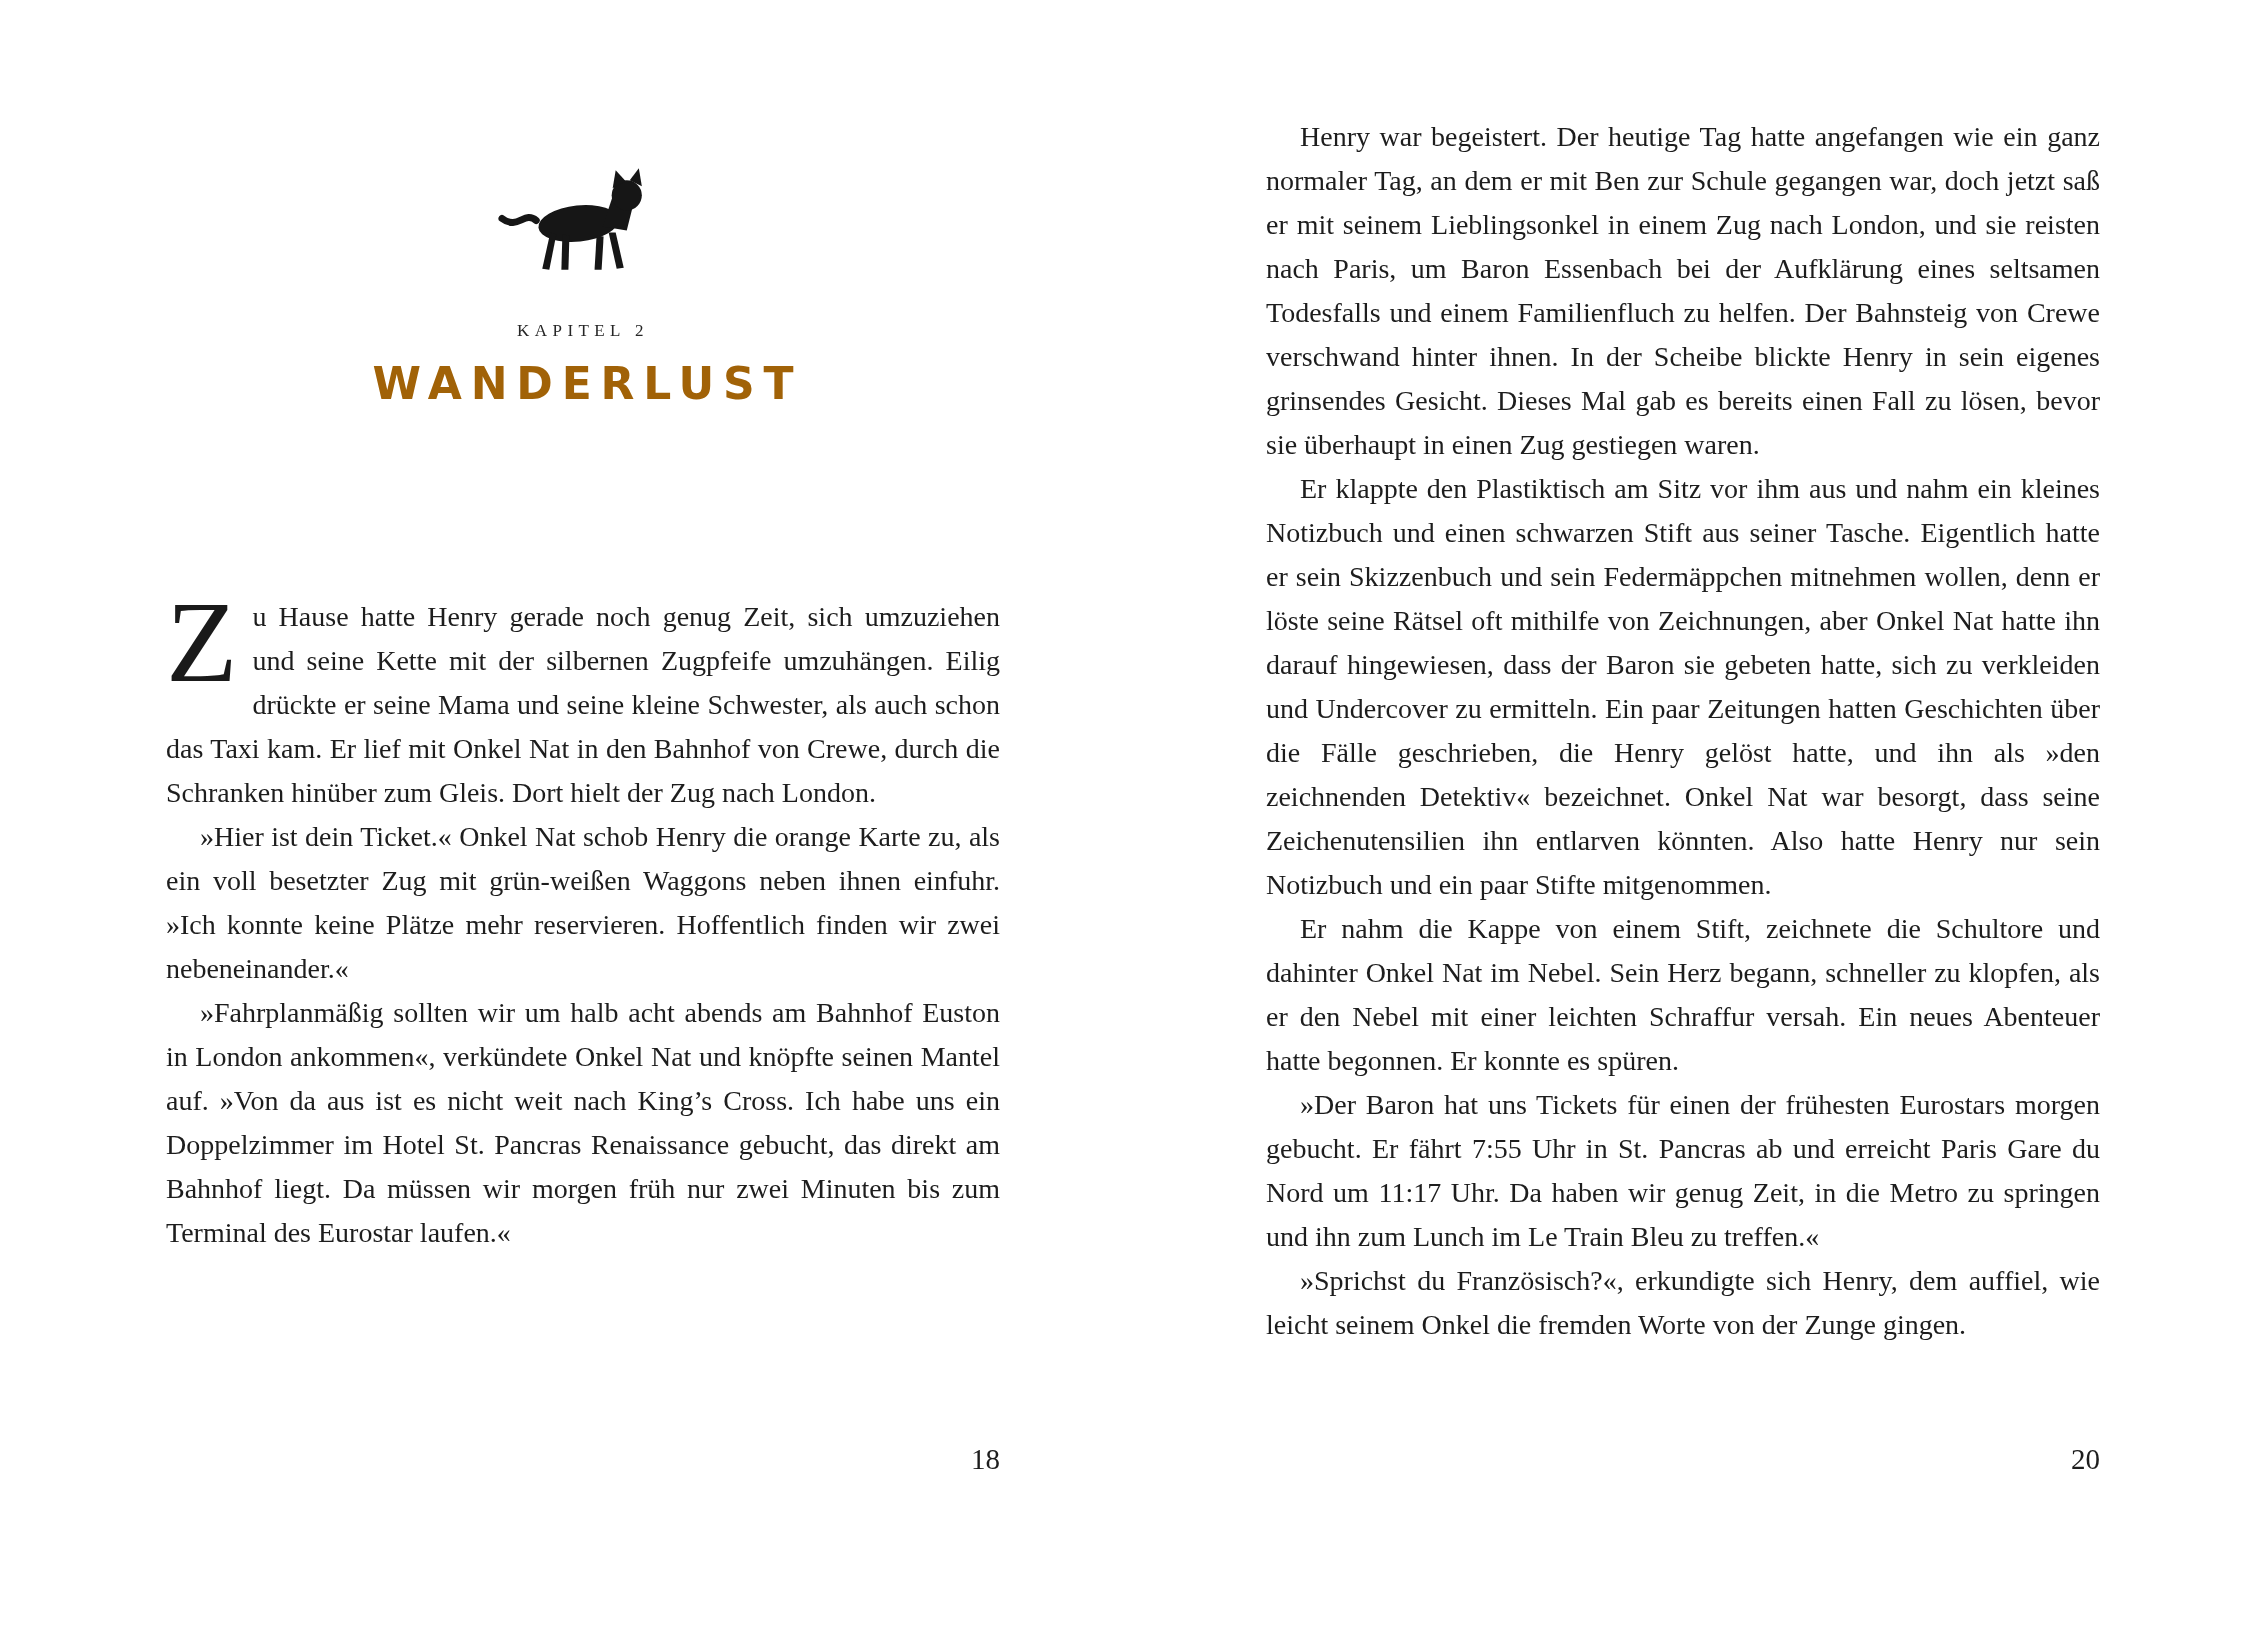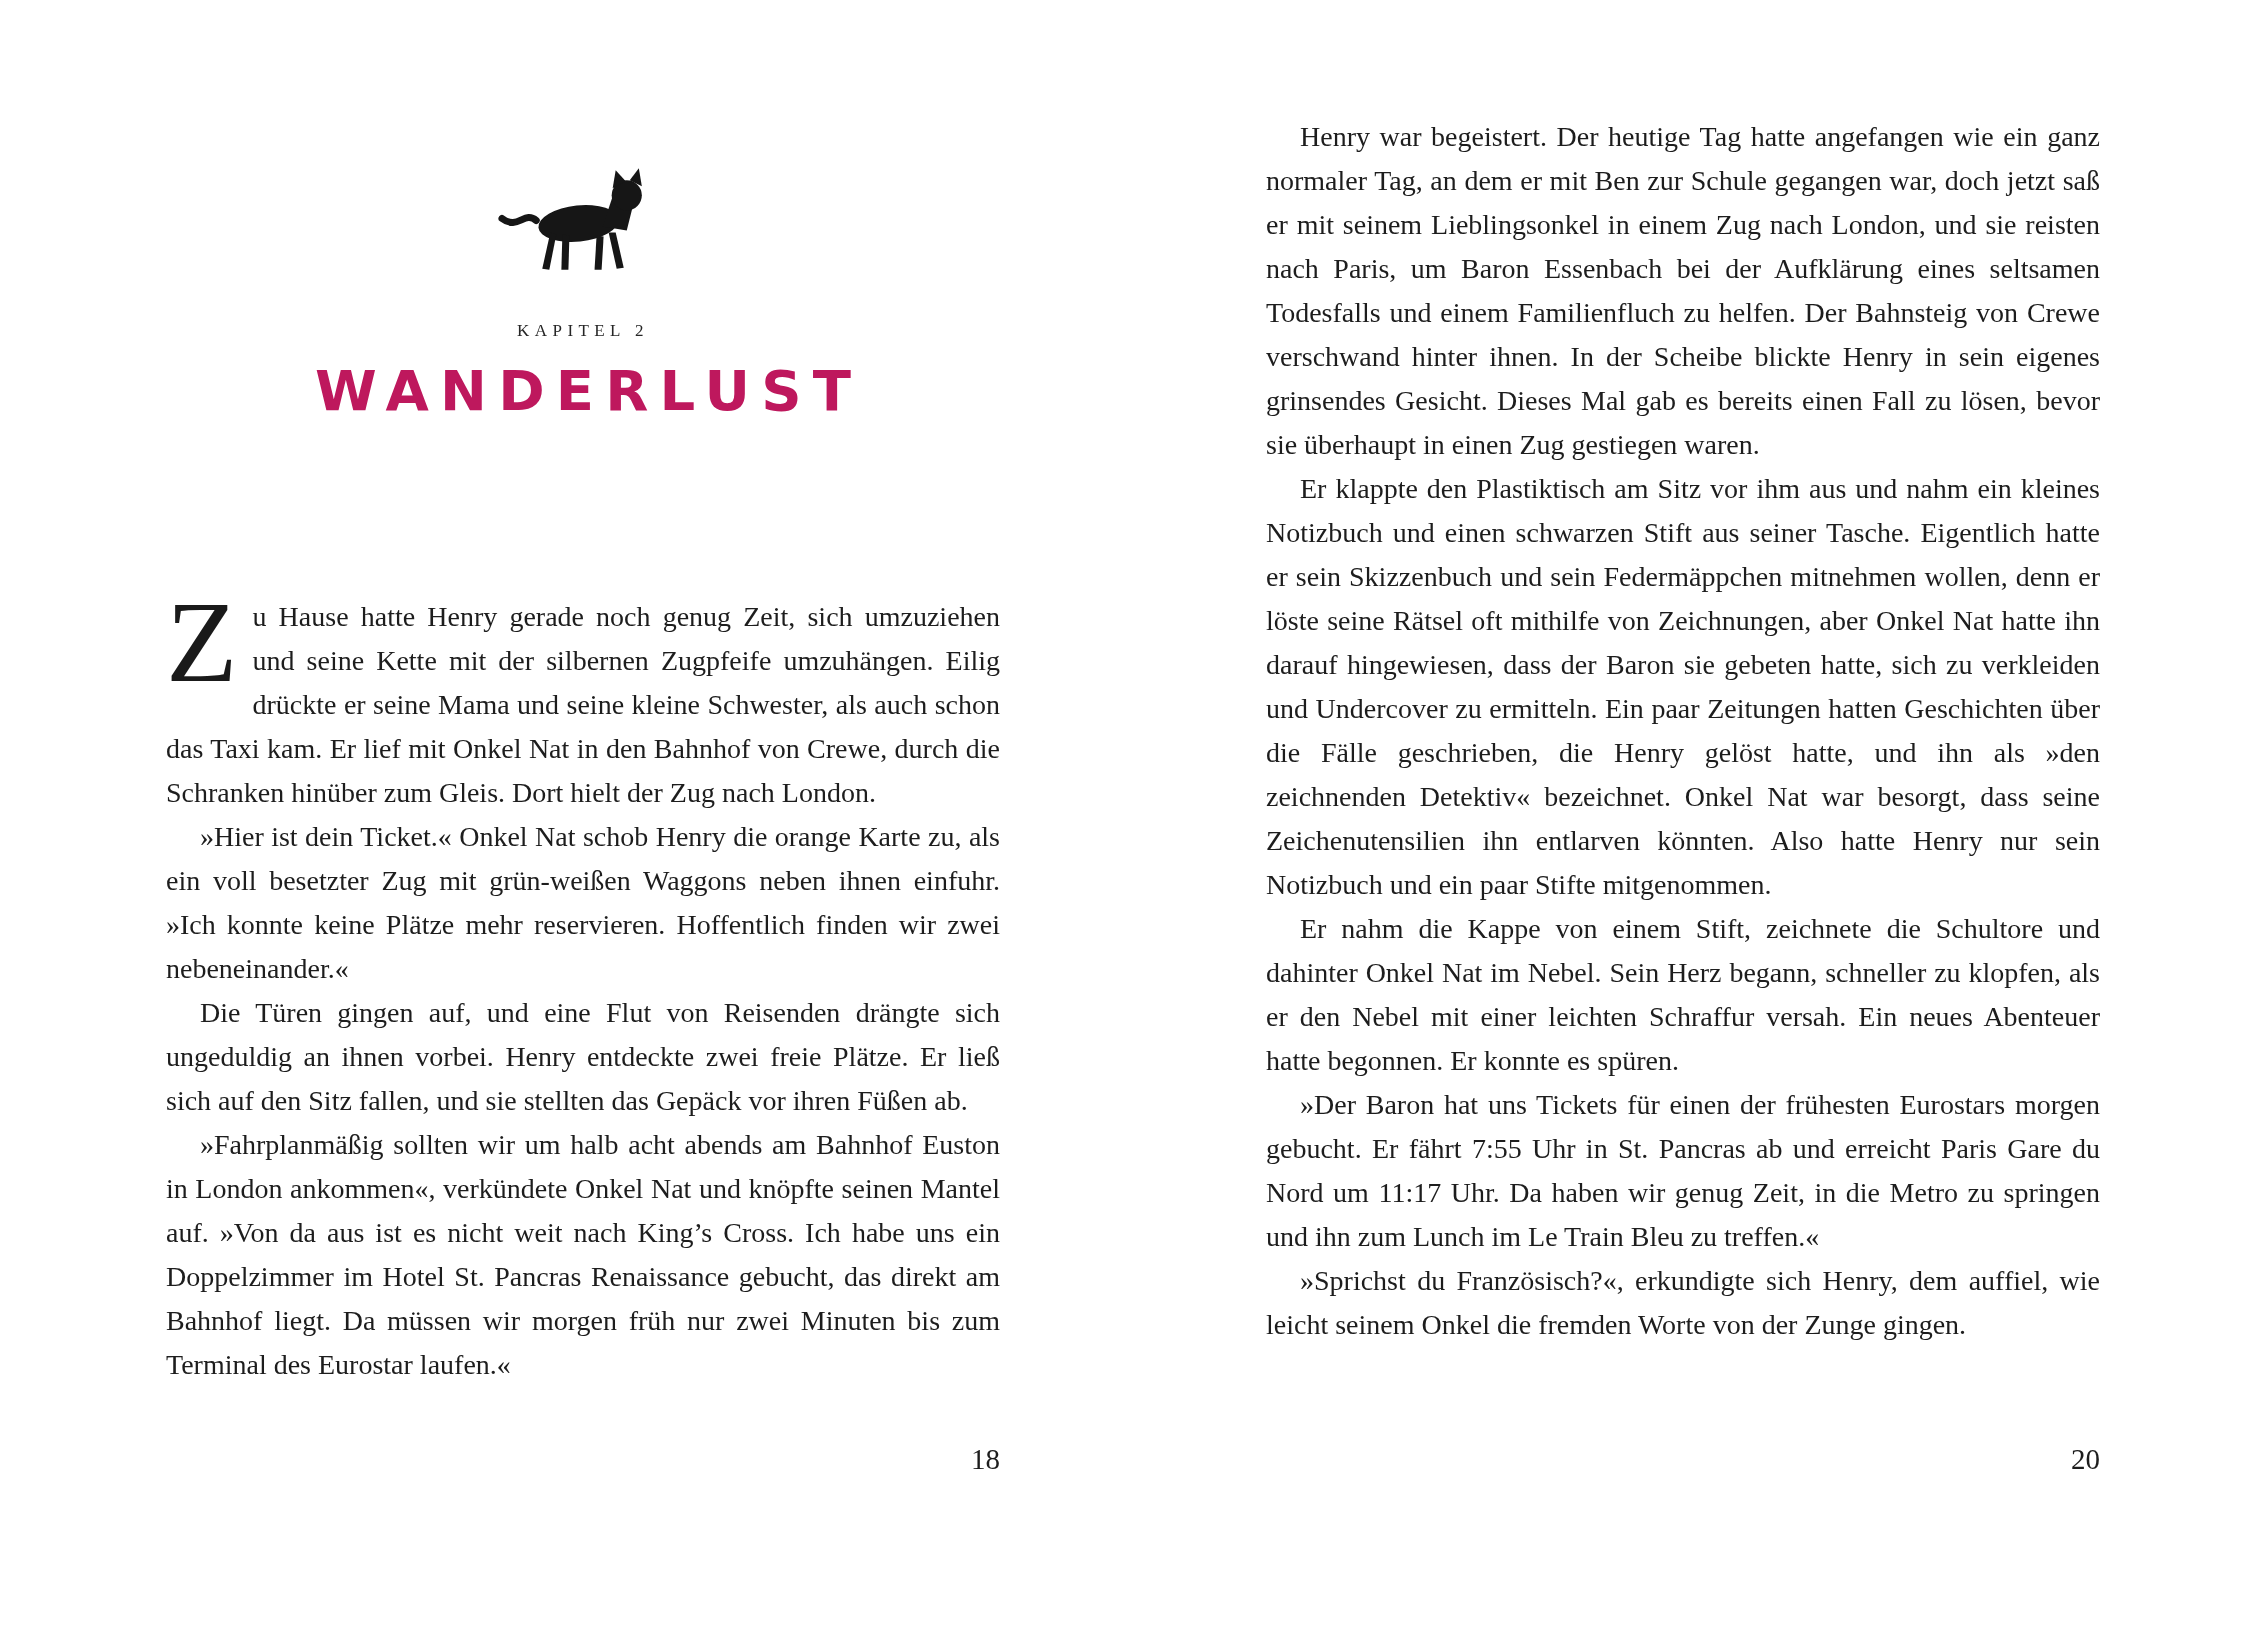--- a/index.html
+++ b/index.html
@@ -29,24 +29,24 @@
   .kapitel {
     margin-top: 36px;
     font-size: 17px;
     letter-spacing: 0.32em;
     color: #262626;
   }
   .title {
     margin: 17px 0 0 0;
     font-family: "DejaVu Sans", sans-serif;
     font-weight: bold;
-    font-size: 56px;
+    font-size: 44px;
     letter-spacing: 0.20em;
     padding-left: 0.20em; 
-    color: #be185d;
+    color: #a16207;
   }
 
   .body-text {
     position: absolute;
     left: 0; right: 0;
     font-size: 28px;
     line-height: 44px;
     text-align: justify;
     hyphens: auto;
     -webkit-hyphens: auto;
@@ -97,21 +97,20 @@
           </g>
         </svg>
       </div>
       <div class="kapitel">KAPITEL 2</div>
       <h1 class="title">WANDERLUST</h1>
     </div>
 
     <div class="body-text" lang="de">
       <p class="par"><span class="dropcap">Z</span><span>u Hause hatte Henry gerade noch genug Zeit, sich umzuziehen und seine Kette mit der silbernen Zugpfeife umzuhängen. Eilig drückte er seine Mama und seine kleine Schwester, als auch schon das Taxi kam. Er lief mit Onkel Nat in den Bahnhof von Crewe, durch die Schranken hinüber zum Gleis. Dort hielt der Zug nach London.</span></p>
       <p class="par ind">»Hier ist dein Ticket.« Onkel Nat schob Henry die orange Karte zu, als ein voll besetzter Zug mit grün-weißen Waggons neben ihnen einfuhr. »Ich konnte keine Plätze mehr reservieren. Hoffentlich finden wir zwei nebeneinander.«</p>
-      <p class="par ind">Die Türen gingen auf, und eine Flut von Reisenden drängte sich ungeduldig an ihnen vorbei. Henry entdeckte zwei freie Plätze. Er ließ sich auf den Sitz fallen, und sie stellten das Gepäck vor ihren Füßen ab.</p>
       <p class="par ind">»Fahrplanmäßig sollten wir um halb acht abends am Bahnhof Euston in London ankommen«, verkündete Onkel Nat und knöpfte seinen Mantel auf. »Von da aus ist es nicht weit nach King’s Cross. Ich habe uns ein Doppelzimmer im Hotel St. Pancras Renaissance gebucht, das direkt am Bahnhof liegt. Da müssen wir morgen früh nur zwei Minuten bis zum Terminal des Eurostar laufen.«</p>
     </div>
 
     <div class="pagenum">18</div>
   </section>
 
   <section class="page" id="right-page">
 
     <div class="body-text" lang="de">
       <p class="par ind">Henry war begeistert. Der heutige Tag hatte angefangen wie ein ganz normaler Tag, an dem er mit Ben zur Schule gegangen war, doch jetzt saß er mit seinem Lieblingsonkel in einem Zug nach London, und sie reisten nach Paris, um Baron Essenbach bei der Aufklärung eines seltsamen Todesfalls und einem Familienfluch zu helfen. Der Bahnsteig von Crewe verschwand hinter ihnen. In der Scheibe blickte Henry in sein eigenes grinsendes Gesicht. Dieses Mal gab es bereits einen Fall zu lösen, bevor sie überhaupt in einen Zug gestiegen waren.</p>

